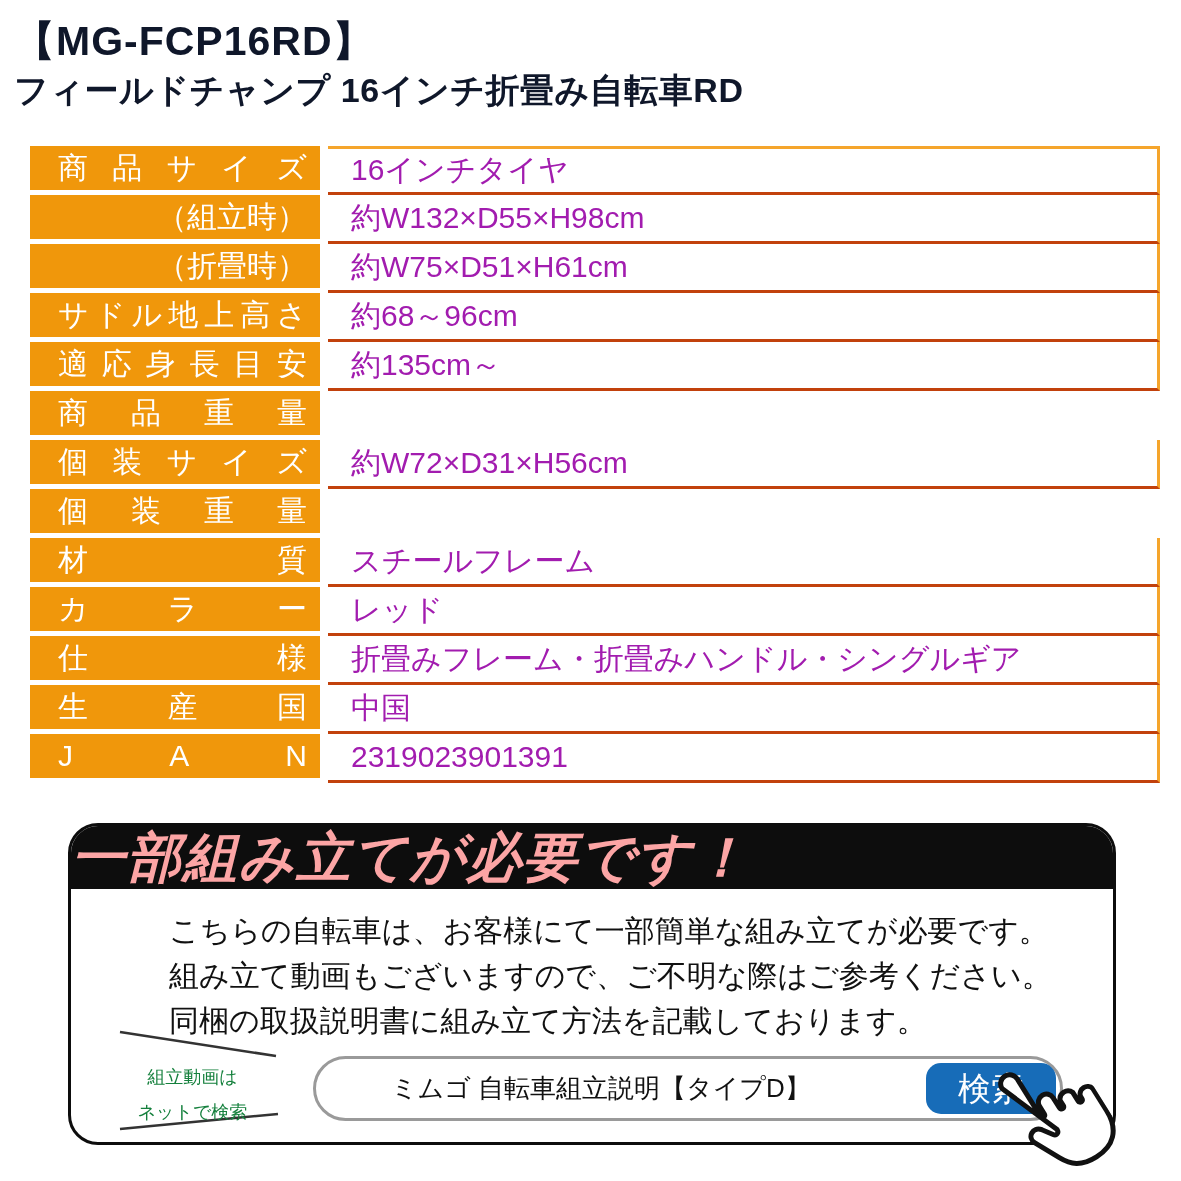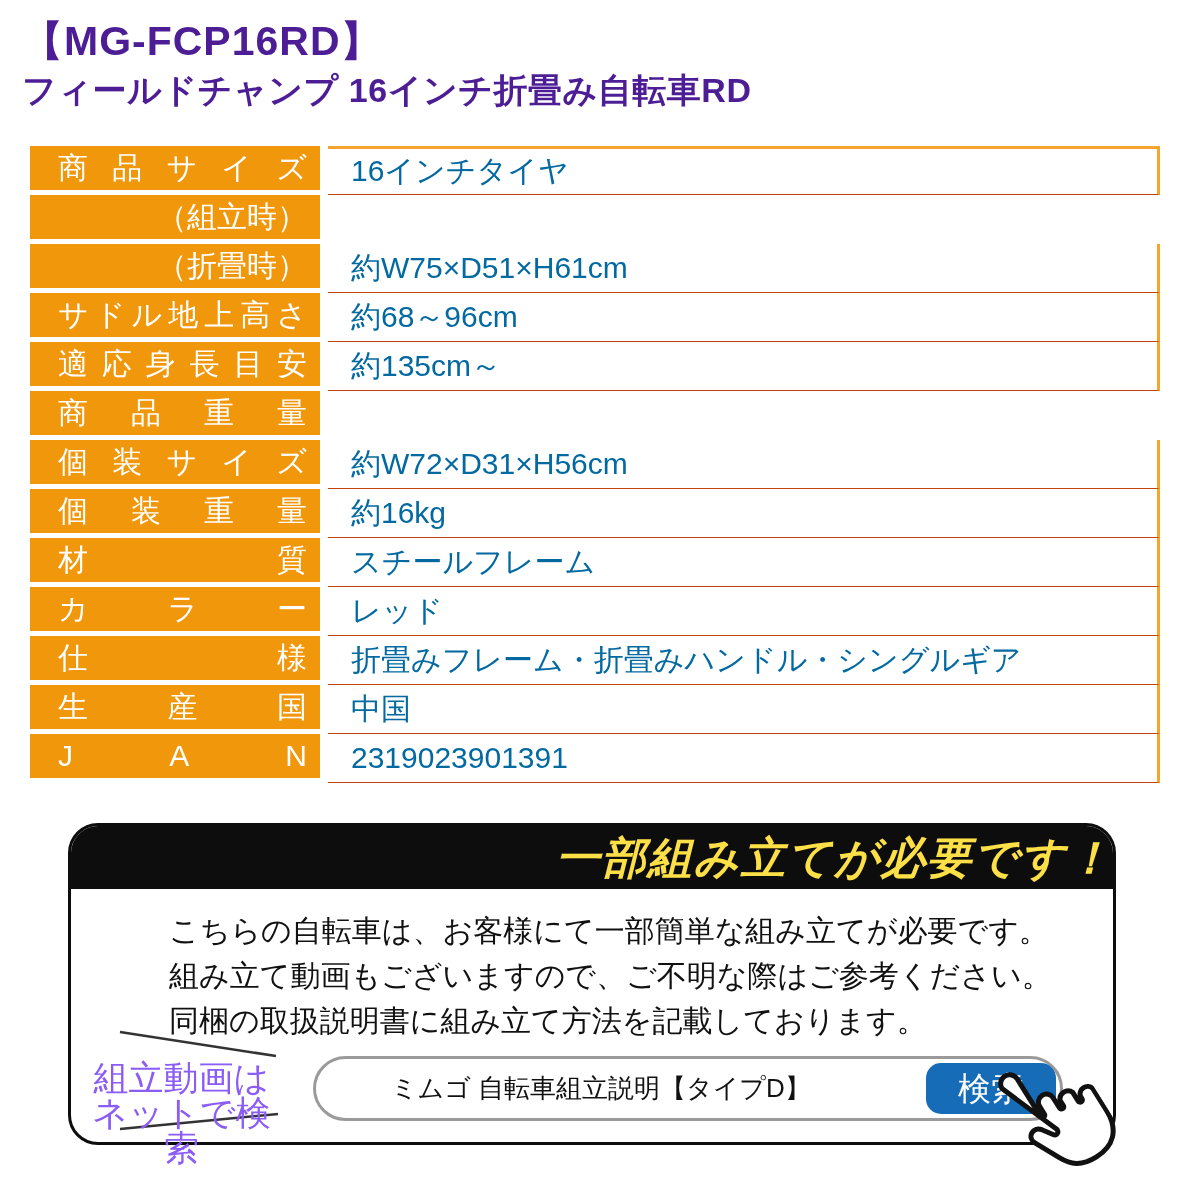--- a/index.html
+++ b/index.html
@@ -1,46 +1,46 @@
 <!DOCTYPE html>
 <html><head>
 <meta charset="utf-8">
 <style>
   html,body{margin:0;padding:0;background:#ffffff;}
   .page{position:relative;width:1181px;height:1181px;background:#ffffff;overflow:hidden;
         font-family:"Liberation Sans",sans-serif;color:#111;}
 
   
-  .title{position:absolute;left:14px;top:14px;line-height:1.32;color:#4c1d95;margin-left:8px;}
+  .title{position:absolute;left:14px;top:14px;line-height:1.32;color:#0f172a;}
   .title .t1{font-size:41px;font-weight:bold;letter-spacing:1px;}
   .title .t2{font-size:34px;font-weight:bold;letter-spacing:0.5px;}
 
   
   .spec-table{position:absolute;left:30px;top:146px;width:1130px;}
   .spec-row{display:flex;height:49px;}
   .spec-label{width:290px;height:44px;background:#F0970B;color:#ffffff;
       box-sizing:border-box;padding:0 13px 0 28px;font-size:30px;
       display:flex;justify-content:space-between;align-items:center;}
   .spec-label[data-align="right"]{justify-content:flex-end;}
   .spec-value{flex:1;margin-left:8px;background:#ffffff;box-sizing:border-box;
-      border-right:3px solid #F5A52C;border-bottom:1px solid #c2410c;
-      display:flex;align-items:center;padding-left:23px;font-size:30px;color:#0369a1;}
+      border-right:3px solid #F5A52C;border-bottom:3px solid #c2410c;
+      display:flex;align-items:center;padding-left:23px;font-size:30px;color:#a21caf;}
   .spec-row:first-child .spec-value{border-top:3px solid #F5A52C;}
 
   
   .note-box{position:absolute;left:68px;top:823px;width:1048px;height:322px;
       box-sizing:border-box;border:3px solid #0d0d0d;border-radius:30px;
       background:#ffffff;overflow:hidden;}
-  .note-header{height:63px;background:#0d0d0d;color:#fde047;text-align:right;
-      line-height:63px;font-size:44px;font-weight:bold;font-style:italic;letter-spacing:2px;}
+  .note-header{height:63px;background:#0d0d0d;color:#fca5a5;text-align:left;
+      line-height:63px;font-size:54px;font-weight:bold;font-style:italic;letter-spacing:2px;}
   .note-body{margin:19px 30px 16px 98px;font-size:30px;line-height:45px;color:#111;}
 
   
-  .search-hint{position:absolute;left:84px;top:1060px;width:195px;text-align:center;
-      font-size:35px;line-height:35px;color:#8b5cf6;}
+  .search-hint{position:absolute;left:95px;top:1060px;width:195px;text-align:center;
+      font-size:18px;line-height:35px;color:#15803d;}
   .funnel-lines{position:absolute;left:108px;top:1022px;}
 
   
   .search-bar{position:absolute;left:313px;top:1056px;width:750px;height:65px;
       box-sizing:border-box;border:3px solid #9a9a9a;border-radius:33px;background:#ffffff;}
   .search-query{position:absolute;left:75px;top:0;height:59px;line-height:59px;
       font-size:26px;color:#111;white-space:nowrap;}
   .search-button{position:absolute;right:4px;top:4px;width:130px;height:51px;
       background:#176CB8;border-radius:15px;color:#ffffff;text-align:center;
       line-height:51px;font-size:33px;}
@@ -69,20 +69,21 @@
       <div class="spec-value">16インチタイヤ</div>
     </div>
     <div class="spec-row">
       <div class="spec-label" data-align="right">
           <span>（</span>
           <span>組</span>
           <span>立</span>
           <span>時</span>
           <span>）</span>
         </div>
+      <div class="spec-value">約W132×D55×H98cm</div>
     </div>
     <div class="spec-row">
       <div class="spec-label" data-align="right">
           <span>（</span>
           <span>折</span>
           <span>畳</span>
           <span>時</span>
           <span>）</span>
         </div>
       <div class="spec-value">約W75×D51×H61cm</div>
@@ -128,21 +129,20 @@
         </div>
       <div class="spec-value">約W72×D31×H56cm</div>
     </div>
     <div class="spec-row">
       <div class="spec-label" data-align="justify">
           <span>個</span>
           <span>装</span>
           <span>重</span>
           <span>量</span>
         </div>
-      <div class="spec-value">約16kg</div>
     </div>
     <div class="spec-row">
       <div class="spec-label" data-align="justify">
           <span>材</span>
           <span>質</span>
         </div>
       <div class="spec-value">スチールフレーム</div>
     </div>
     <div class="spec-row">
       <div class="spec-label" data-align="justify">

